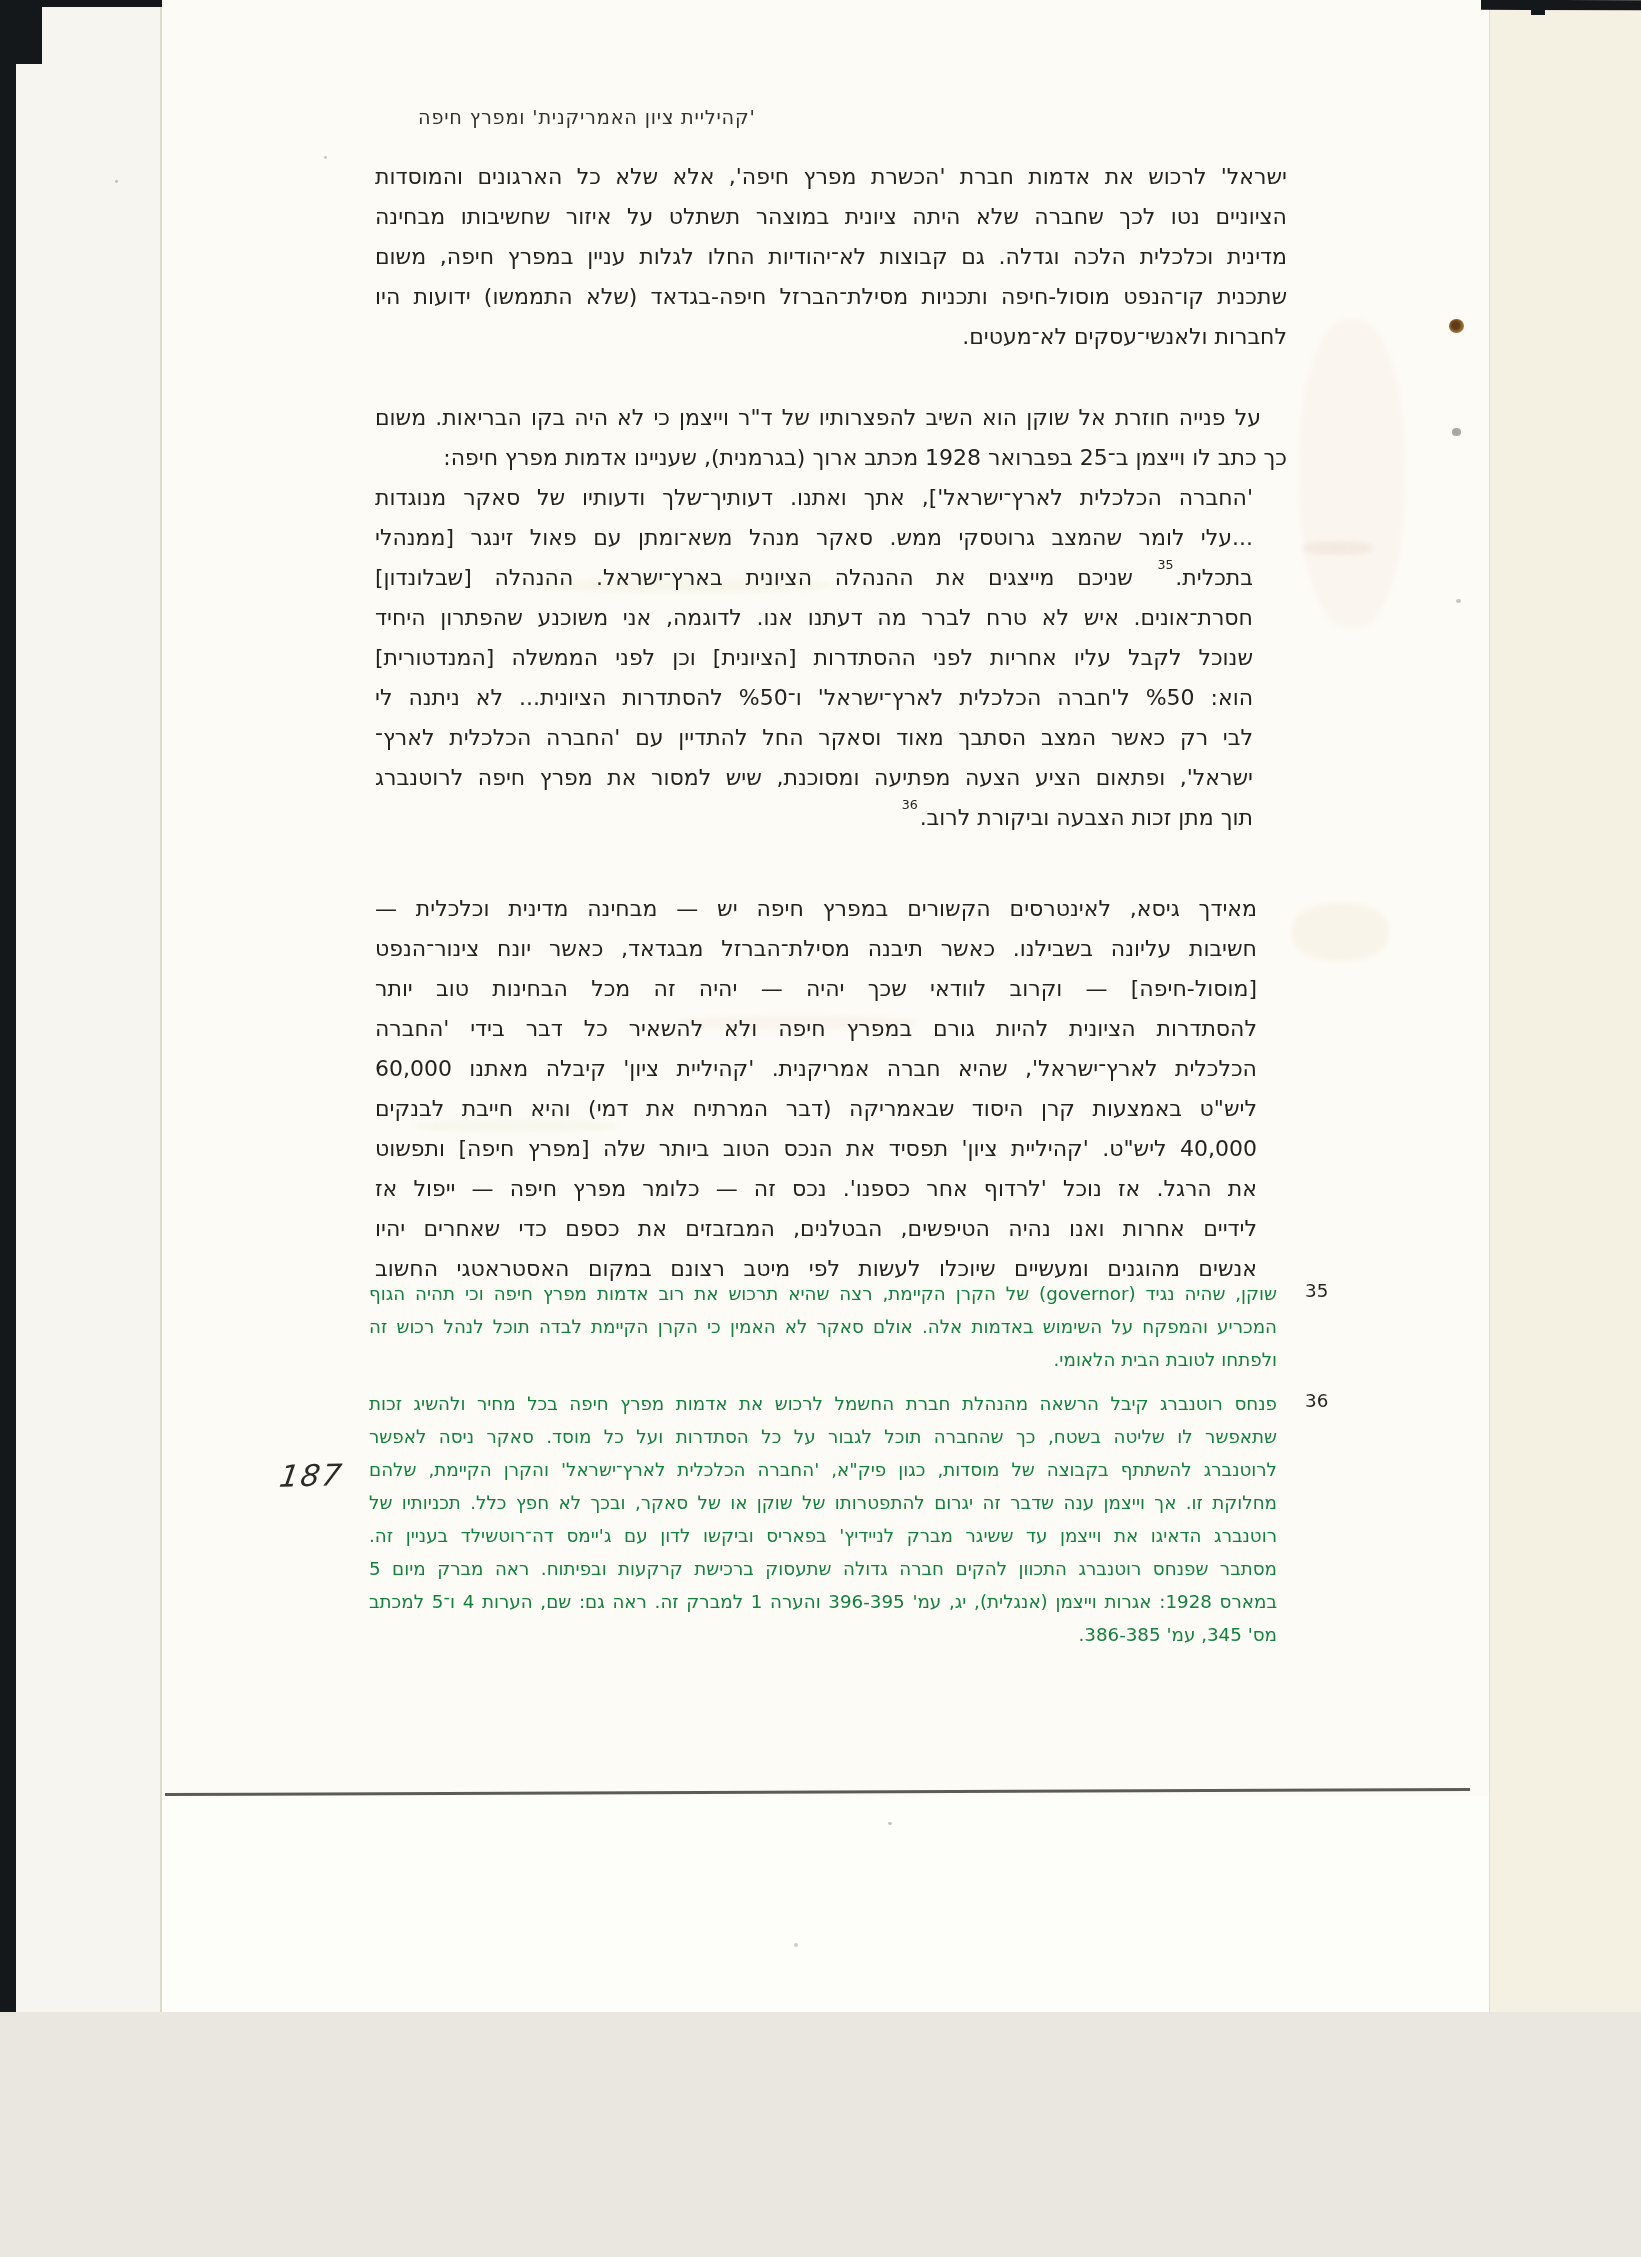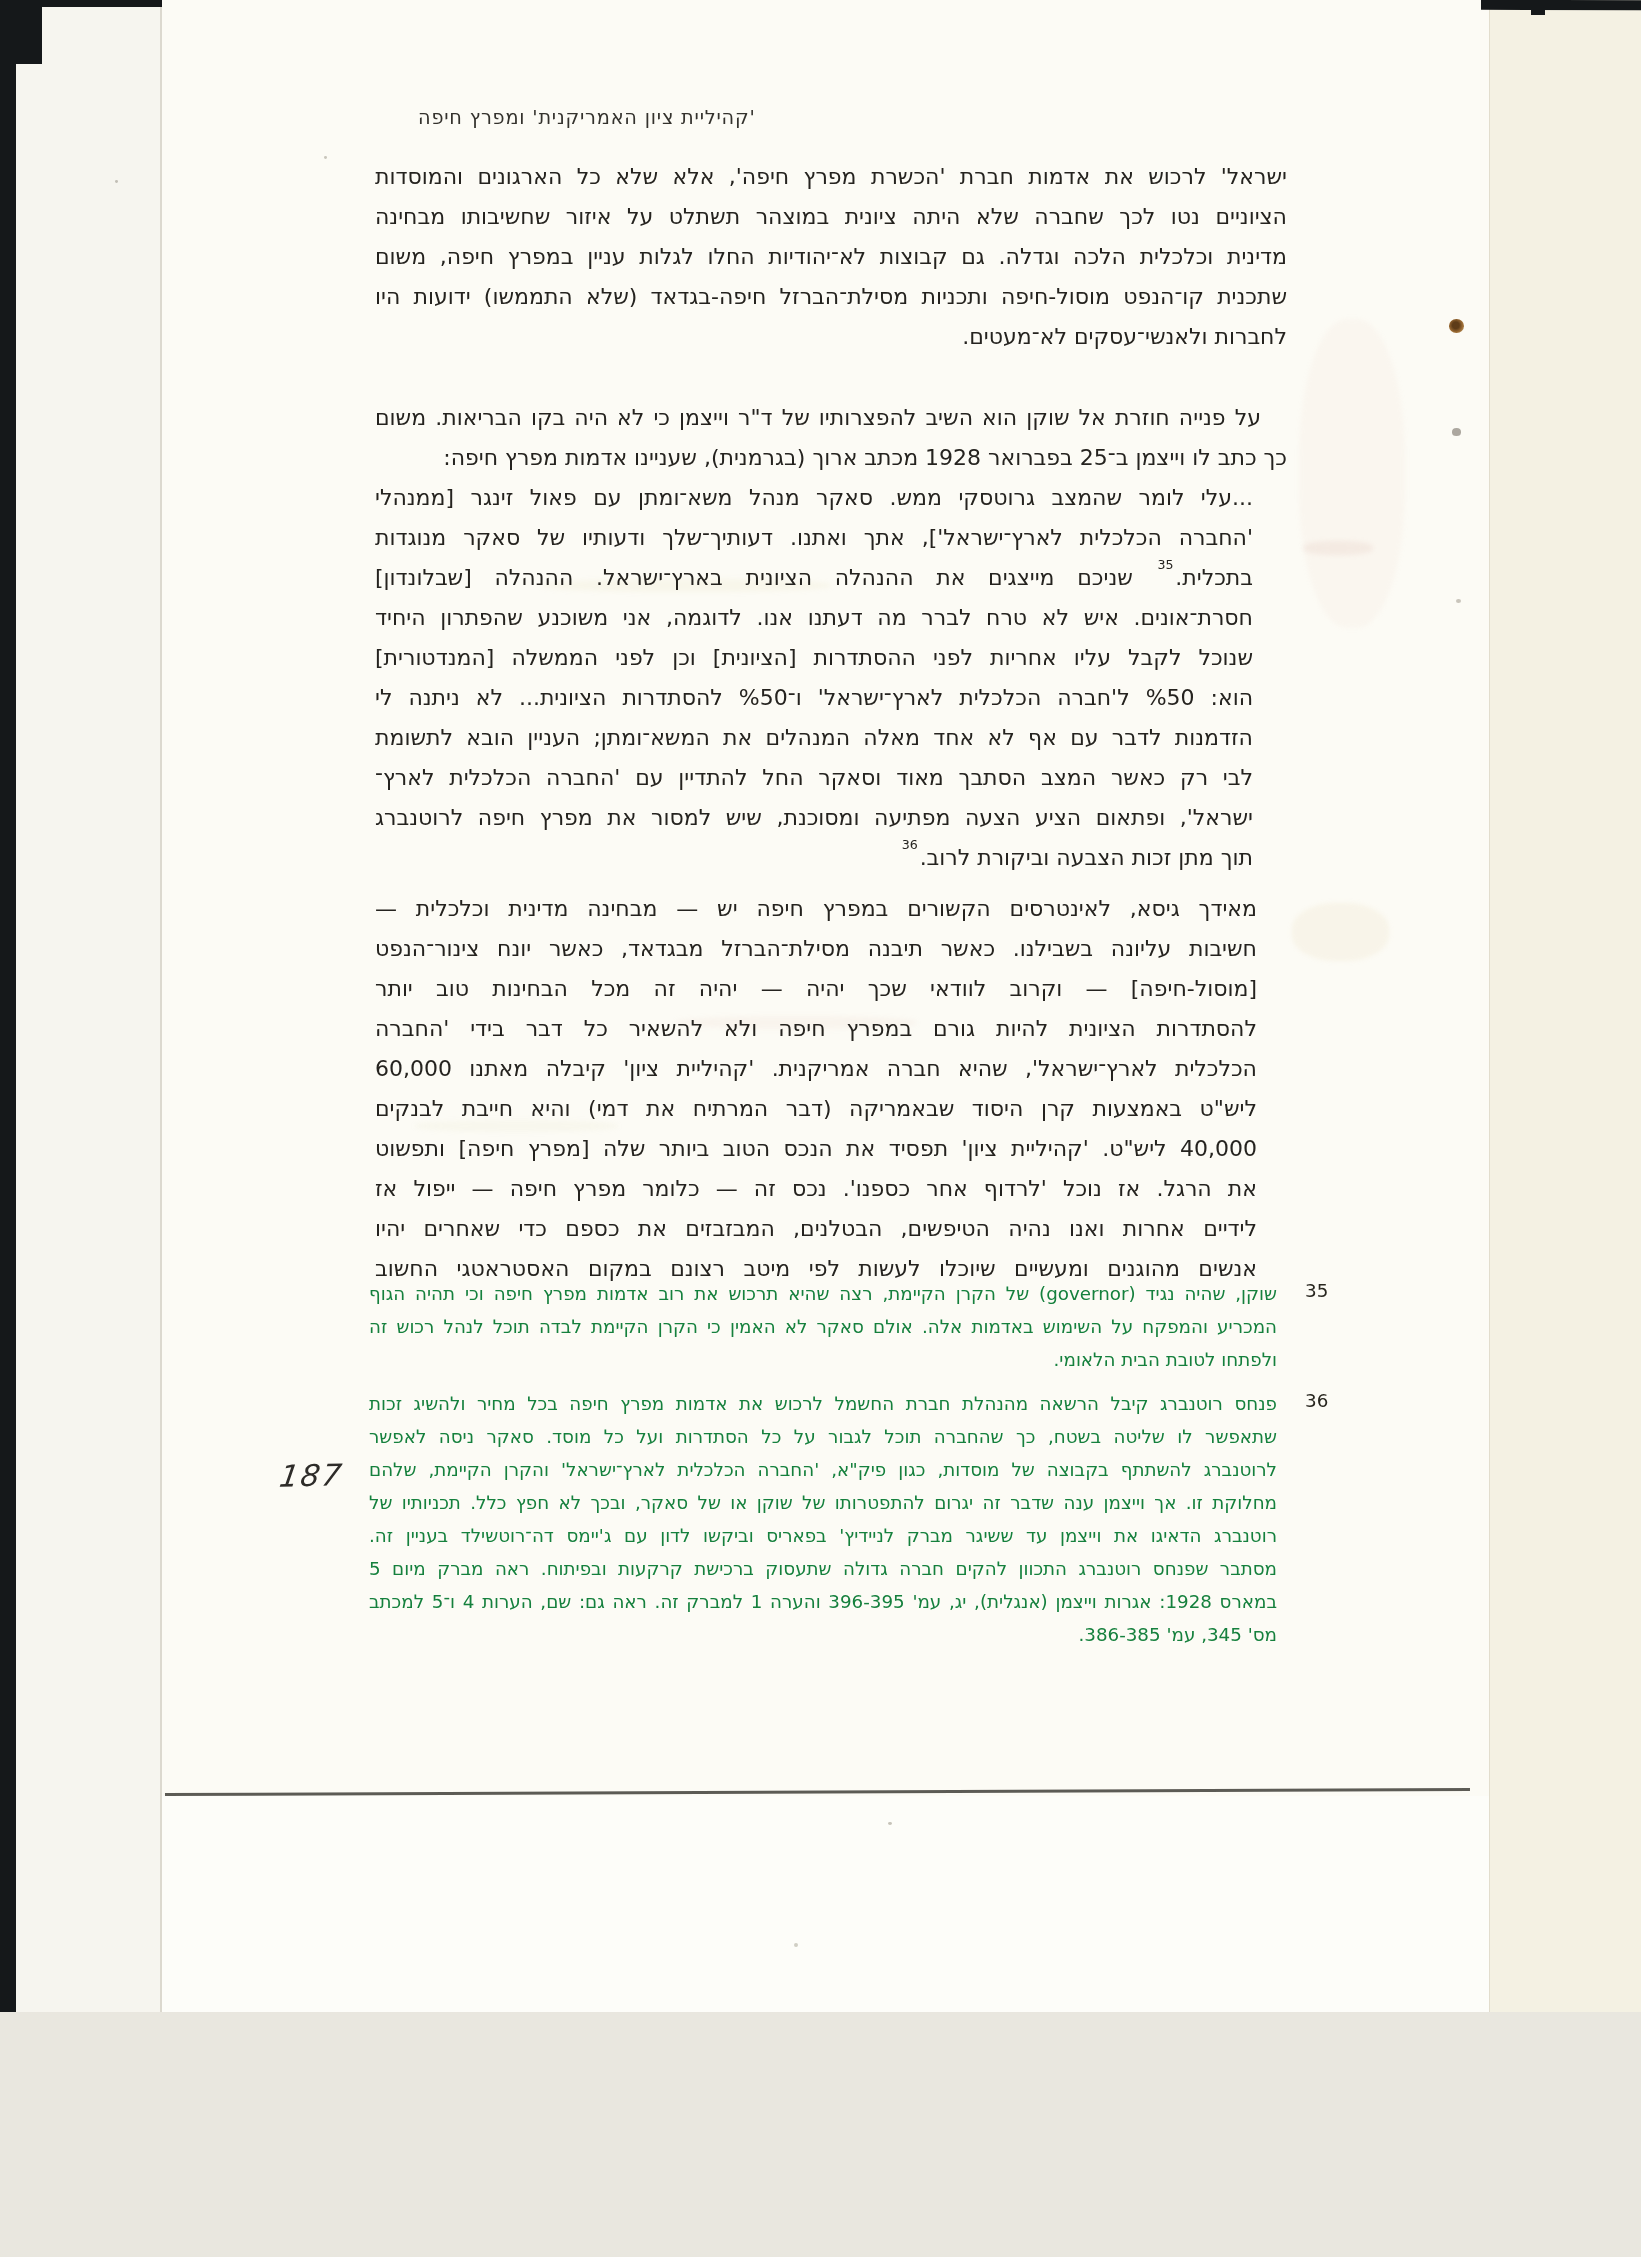--- a/index.html
+++ b/index.html
@@ -104,27 +104,26 @@
     <div class="jl">שתכנית קו־הנפט מוסול-חיפה ותכניות מסילת־הברזל חיפה-בגדאד (שלא התממשו) ידועות היו</div>
     <div class="jl last">לחברות ולאנשי־עסקים לא־מעטים.</div>
   </div>
 
   <div id="p2" class="block heb">
     <div class="jl indent">על פנייה חוזרת אל שוקן הוא השיב להפצרותיו של ד"ר וייצמן כי לא היה בקו הבריאות. משום</div>
     <div class="jl last">כך כתב לו וייצמן ב־25 בפברואר 1928 מכתב ארוך (בגרמנית), שעניינו אדמות מפרץ חיפה:</div>
   </div>
 
   <div id="q1" class="block heb">
+    <div class="jl">'החברה הכלכלית לארץ־ישראל'], אתך ואתנו. דעותיך־שלך ודעותיו של סאקר מנוגדות</div>
     <div class="jl">...עלי לומר שהמצב גרוטסקי ממש. סאקר מנהל משא־ומתן עם פאול זינגר [ממנהלי</div>
-    <div class="jl">'החברה הכלכלית לארץ־ישראל'], אתך ואתנו. דעותיך־שלך ודעותיו של סאקר מנוגדות</div>
     <div class="jl"><span>בתכלית.</span><sup class="fnref">35</sup><span> שניכם מייצגים את ההנהלה הציונית בארץ־ישראל. ההנהלה [שבלונדון]</span></div>
     <div class="jl">חסרת־אונים. איש לא טרח לברר מה דעתנו אנו. לדוגמה, אני משוכנע שהפתרון היחיד</div>
     <div class="jl">שנוכל לקבל עליו אחריות לפני ההסתדרות [הציונית] וכן לפני הממשלה [המנדטורית]</div>
     <div class="jl">הוא: %50 ל'חברה הכלכלית לארץ־ישראל' ו־%50 להסתדרות הציונית... לא ניתנה לי</div>
-    <div class="jl">הזדמנות לדבר עם אף לא אחד מאלה המנהלים את המשא־ומתן; העניין הובא לתשומת</div>
     <div class="jl">לבי רק כאשר המצב הסתבך מאוד וסאקר החל להתדיין עם 'החברה הכלכלית לארץ־</div>
     <div class="jl">ישראל', ופתאום הציע הצעה מפתיעה ומסוכנת, שיש למסור את מפרץ חיפה לרוטנברג</div>
     <div class="jl last"><span>תוך מתן זכות הצבעה וביקורת לרוב.</span><sup class="fnref">36</sup></div>
   </div>
 
   <div id="q2" class="block heb">
     <div class="jl">מאידך גיסא, לאינטרסים הקשורים במפרץ חיפה יש — מבחינה מדינית וכלכלית —</div>
     <div class="jl">חשיבות עליונה בשבילנו. כאשר תיבנה מסילת־הברזל מבגדאד, כאשר יונח צינור־הנפט</div>
     <div class="jl">[מוסול-חיפה] — וקרוב לוודאי שכך יהיה — יהיה זה מכל הבחינות טוב יותר</div>
     <div class="jl">להסתדרות הציונית להיות גורם במפרץ חיפה ולא להשאיר כל דבר בידי 'החברה</div>

